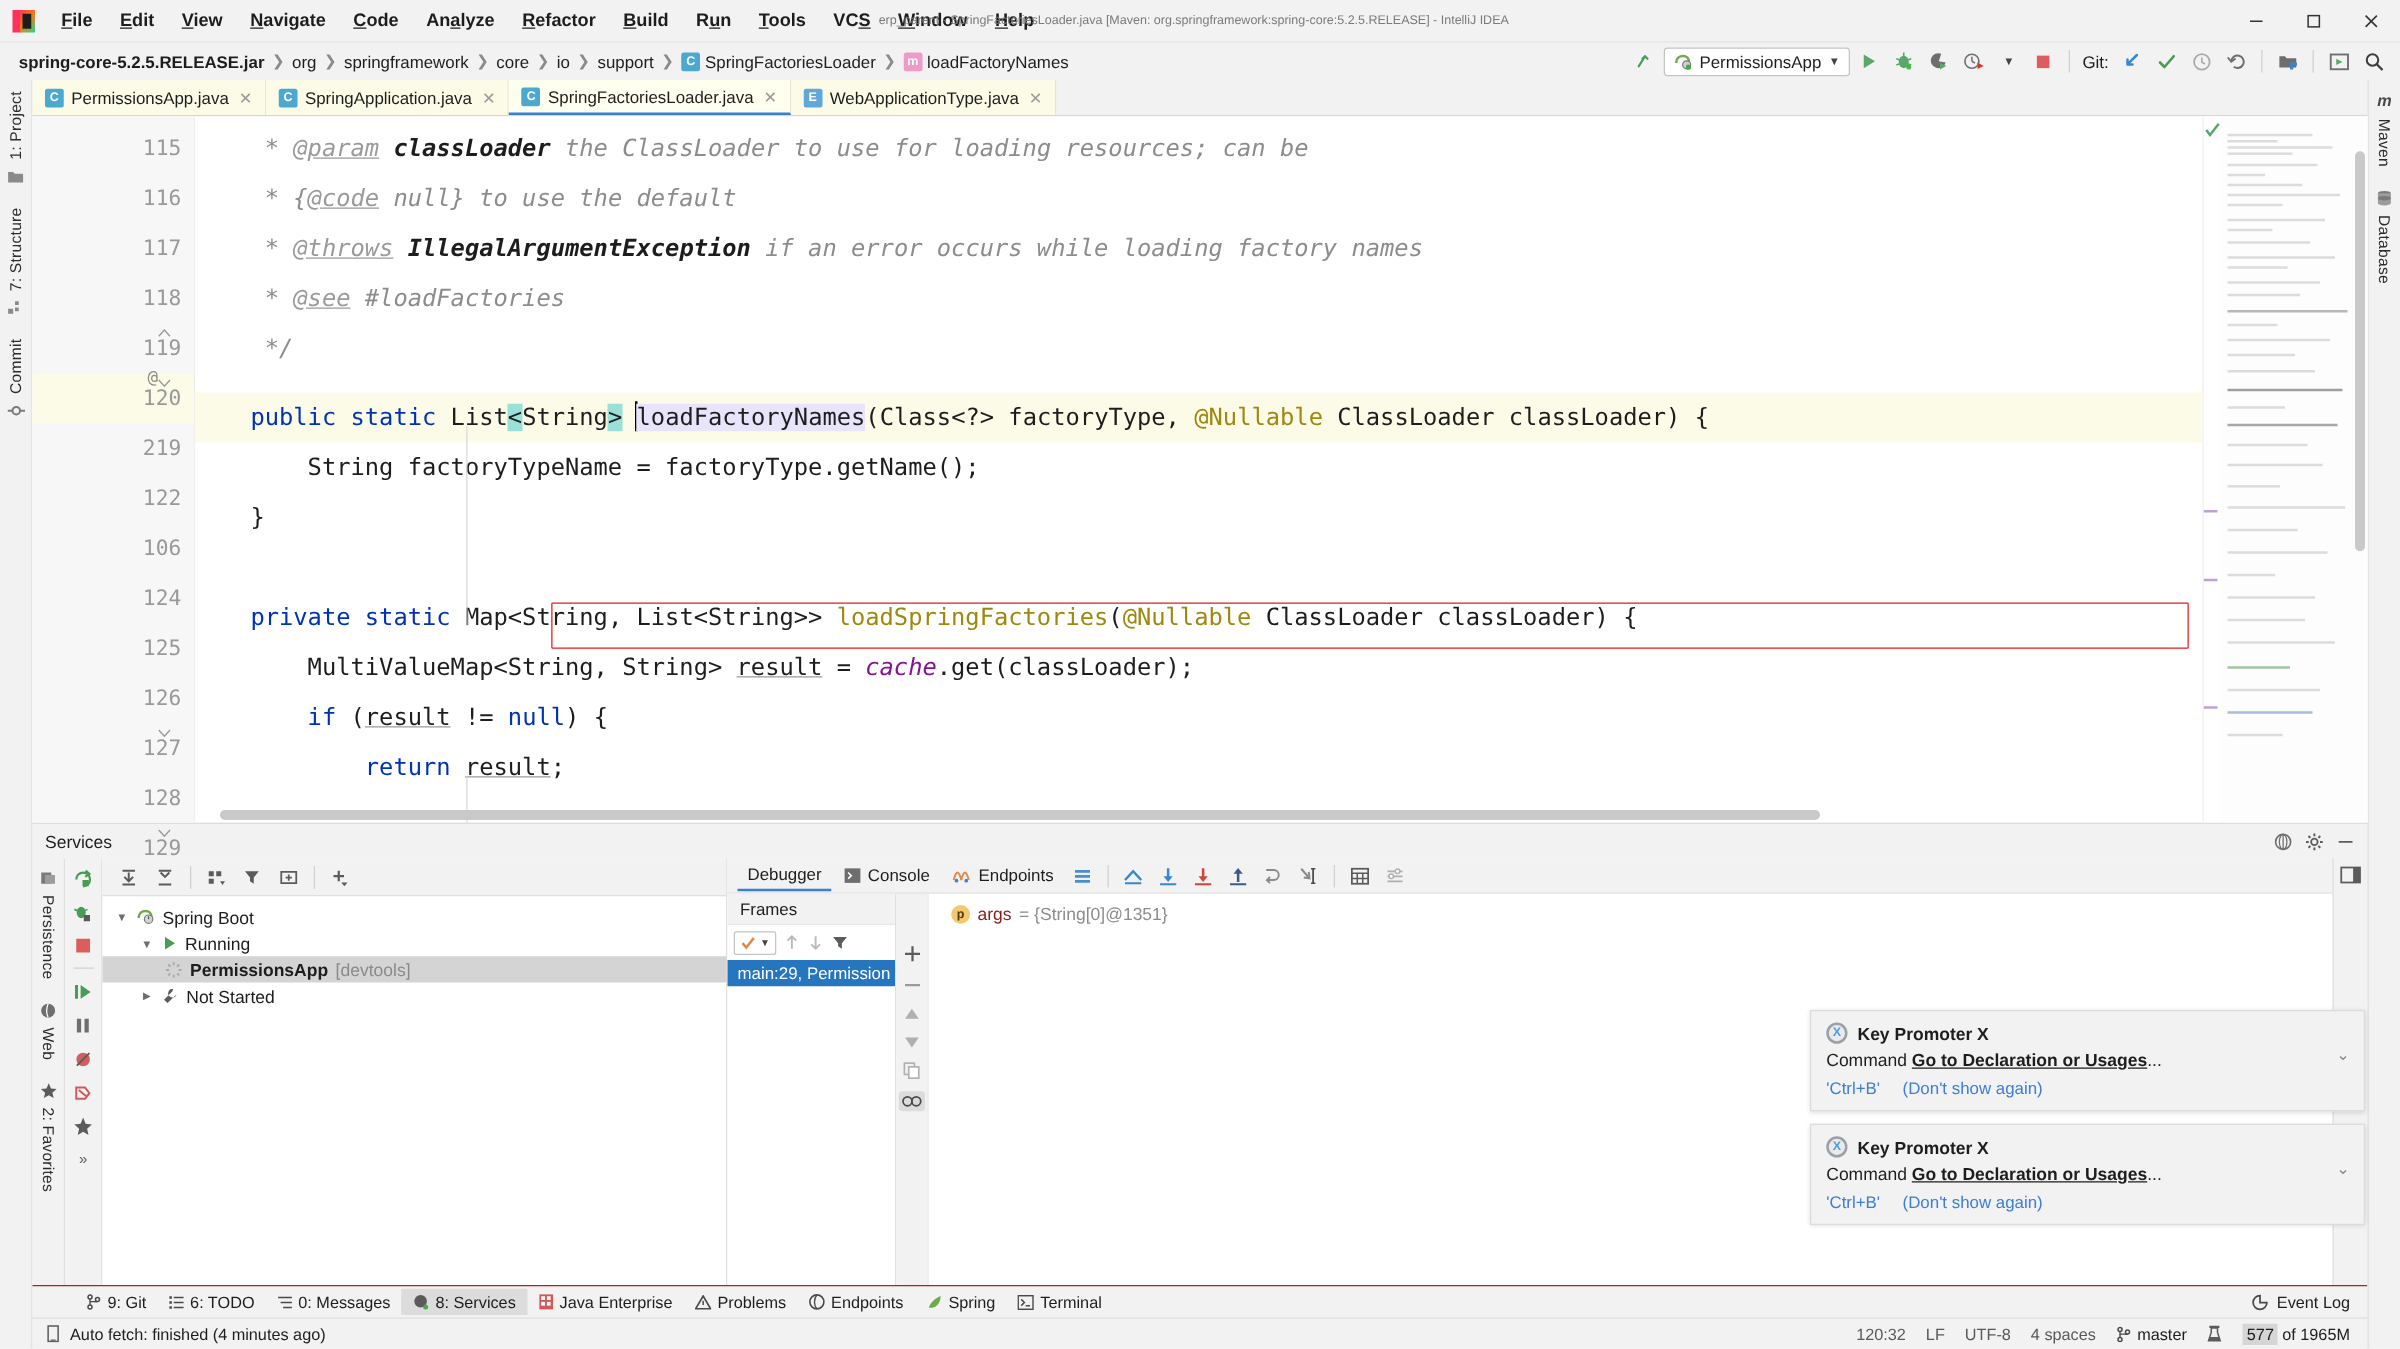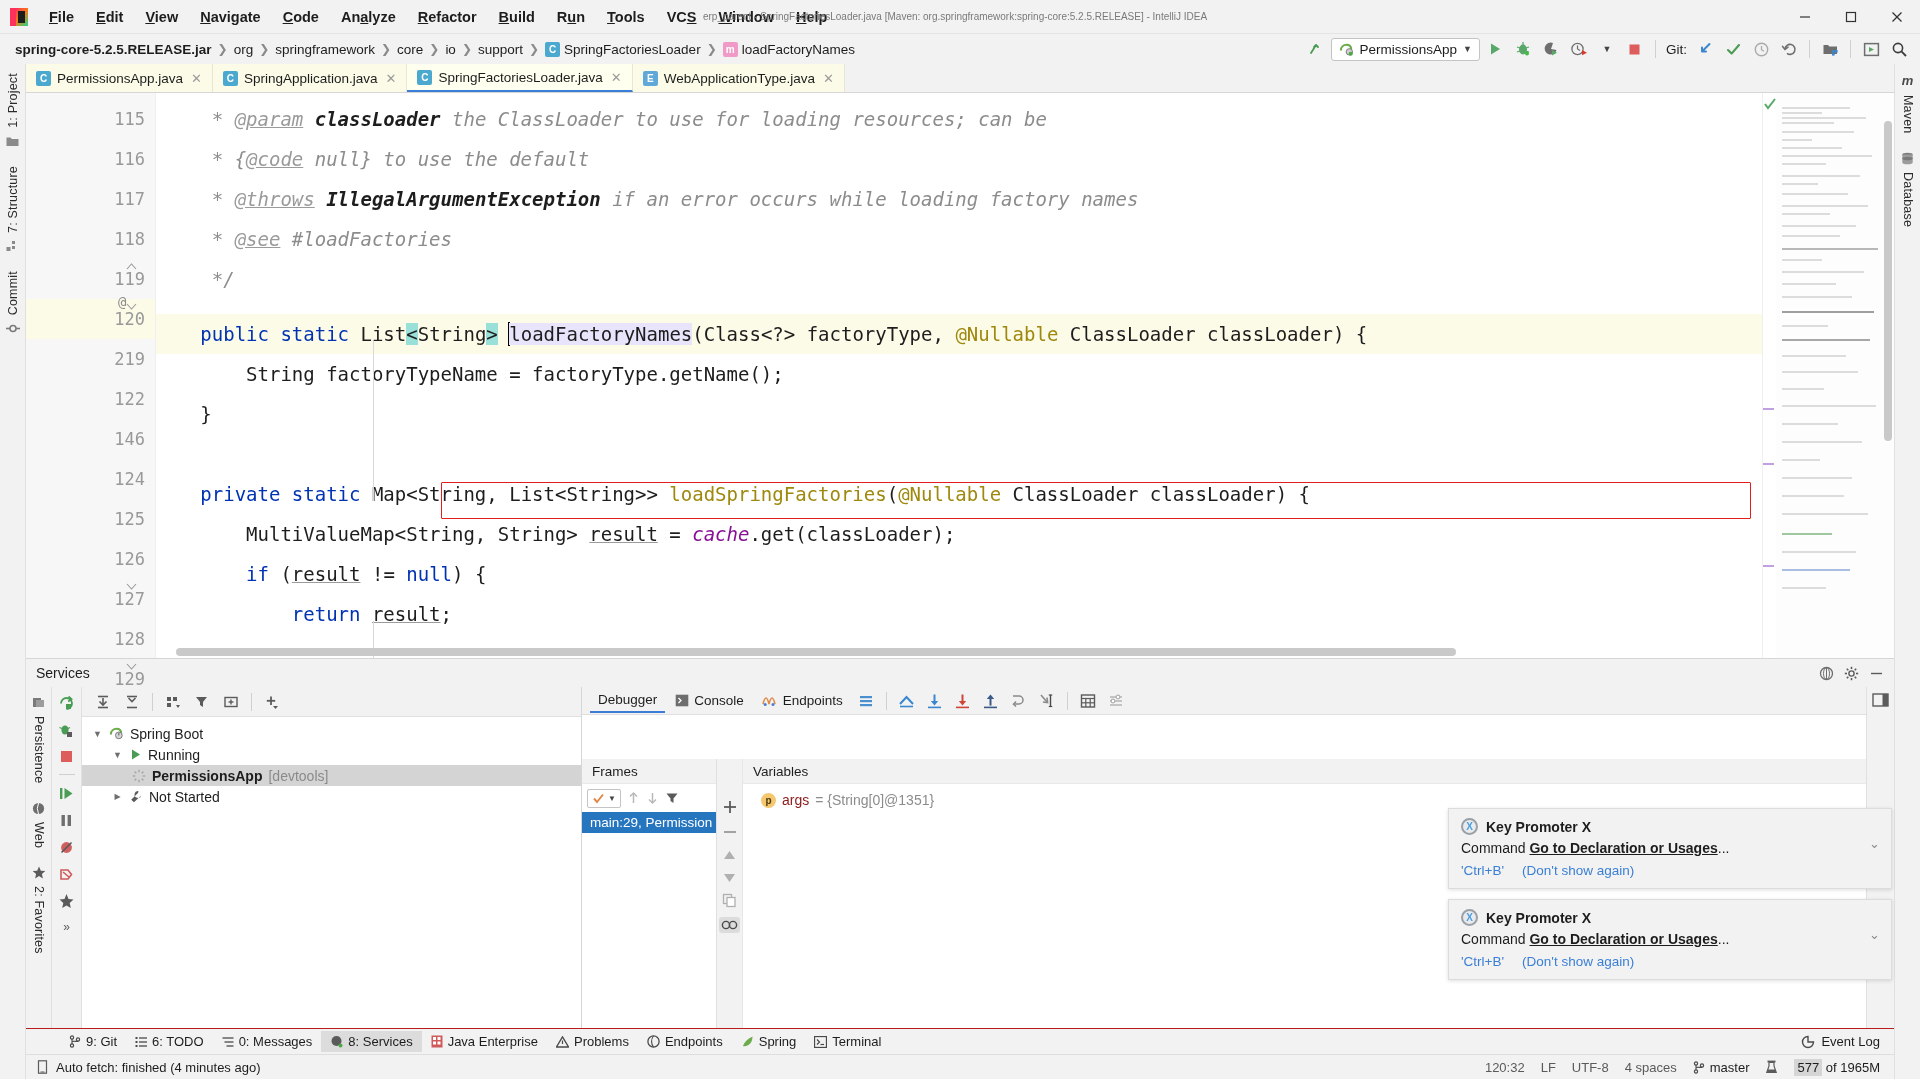--- a/index.html
+++ b/index.html
@@ -153,21 +153,21 @@
   .svc-tree { flex:1; padding-top:6px; font-size:14px; }
   .tr-row { height:21px; display:flex; align-items:center; gap:6px; padding-left:10px; }
   .tr-row.sel { background:#d4d4d4; }
   .tw { width:11px; display:inline-flex; justify-content:center; color:#6e6e6e; font-size:9px; }
 
   .dbg-col { flex:1; display:flex; flex-direction:column; min-width:0; background:#fff; }
   .dbg-tabs { height:28px; display:flex; align-items:center; gap:2px; background:#f2f2f2;
      padding:0 8px; border-bottom:1px solid #e0e0e0; flex:none; }
   .dbg-tab { display:flex; align-items:center; gap:5px; padding:3px 8px; font-size:13.5px; }
   .dbg-tab.active { border-bottom:2px solid #3a7fd5; padding-bottom:4px; }
-  .dbg-split { flex:1; display:flex; min-height:0;margin-top:44px; }
+  .dbg-split { flex:1; display:flex; min-height:0; }
   .frames-col { width:135px; flex:none; display:flex; flex-direction:column;
      border-right:1px solid #e0e0e0; background:#fff; }
   .vars-col { flex:1; display:flex; flex-direction:column; background:#fff; min-width:0; }
   .sect-hdr { height:25px; display:flex; align-items:center; padding-left:10px;
      font-size:13.5px; background:#f2f2f2; border-bottom:1px solid #e9e9e9; flex:none; }
   .frames-tb { height:28px; display:flex; align-items:center; gap:6px; padding:0 5px; flex:none; }
   .frame-sel { background:#2675bf; color:#fff; font-size:13.5px; padding:3px 8px;
      white-space:nowrap; overflow:hidden; }
   .vars-tb { width:26px; flex:none; background:#f2f2f2; display:flex; flex-direction:column;
      align-items:center; gap:9px; padding-top:6px; border-right:1px solid #e7e7e7; }
@@ -452,21 +452,21 @@
 
         <div class="gutter">
           <div class="gline">115</div>
           <div class="gline">116</div>
           <div class="gline">117</div>
           <div class="gline">118</div>
           <div class="gline">119</div>
           <div class="gline cur">120</div>
           <div class="gline">219</div>
           <div class="gline">122</div>
-          <div class="gline">146</div>
+          <div class="gline">106</div>
           <div class="gline">124</div>
           <div class="gline">125</div>
           <div class="gline">126</div>
           <div class="gline">127</div>
           <div class="gline">128</div>
           <div class="gline">129</div>
 
           <span class="gmark" style="left:92px; top:201px; font-family:'DejaVu Sans Mono',monospace;">@</span>
 
           <svg class="fold" style="top:168px;" viewBox="0 0 11 11">
@@ -935,21 +935,20 @@
                 <span style="background:#dcdcdc;border-radius:3px;padding:2px;">
                   <svg width="17" height="12" viewBox="0 0 17 12">
                       <circle cx="5" cy="6" r="3.6" fill="none" stroke="#4a4a4a" stroke-width="1.4"></circle>
                       <circle cx="12" cy="6" r="3.6" fill="none" stroke="#4a4a4a" stroke-width="1.4"></circle>
                       <line x1="8.6" y1="6" x2="8.4" y2="6" stroke="#4a4a4a" stroke-width="1.4"></line>
                     </svg>
                 </span>
               </div>
 
               <div class="vars-col">
-                <div class="sect-hdr">Variables</div>
                 <div class="vars-body">
                   <div class="vrow">
                     <span class="pbadge">p</span>
                     <span class="vname">args</span>
                     <span class="vval">= {String[0]@1351}</span>
                   </div>
                 </div>
               </div>
             </div>
           </div>

